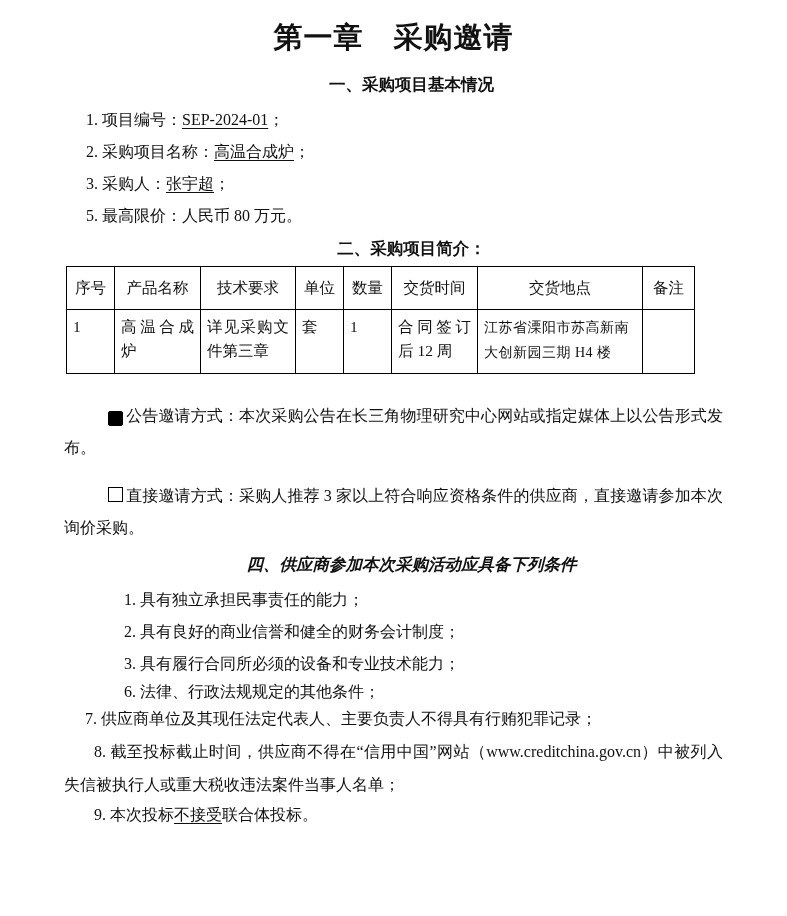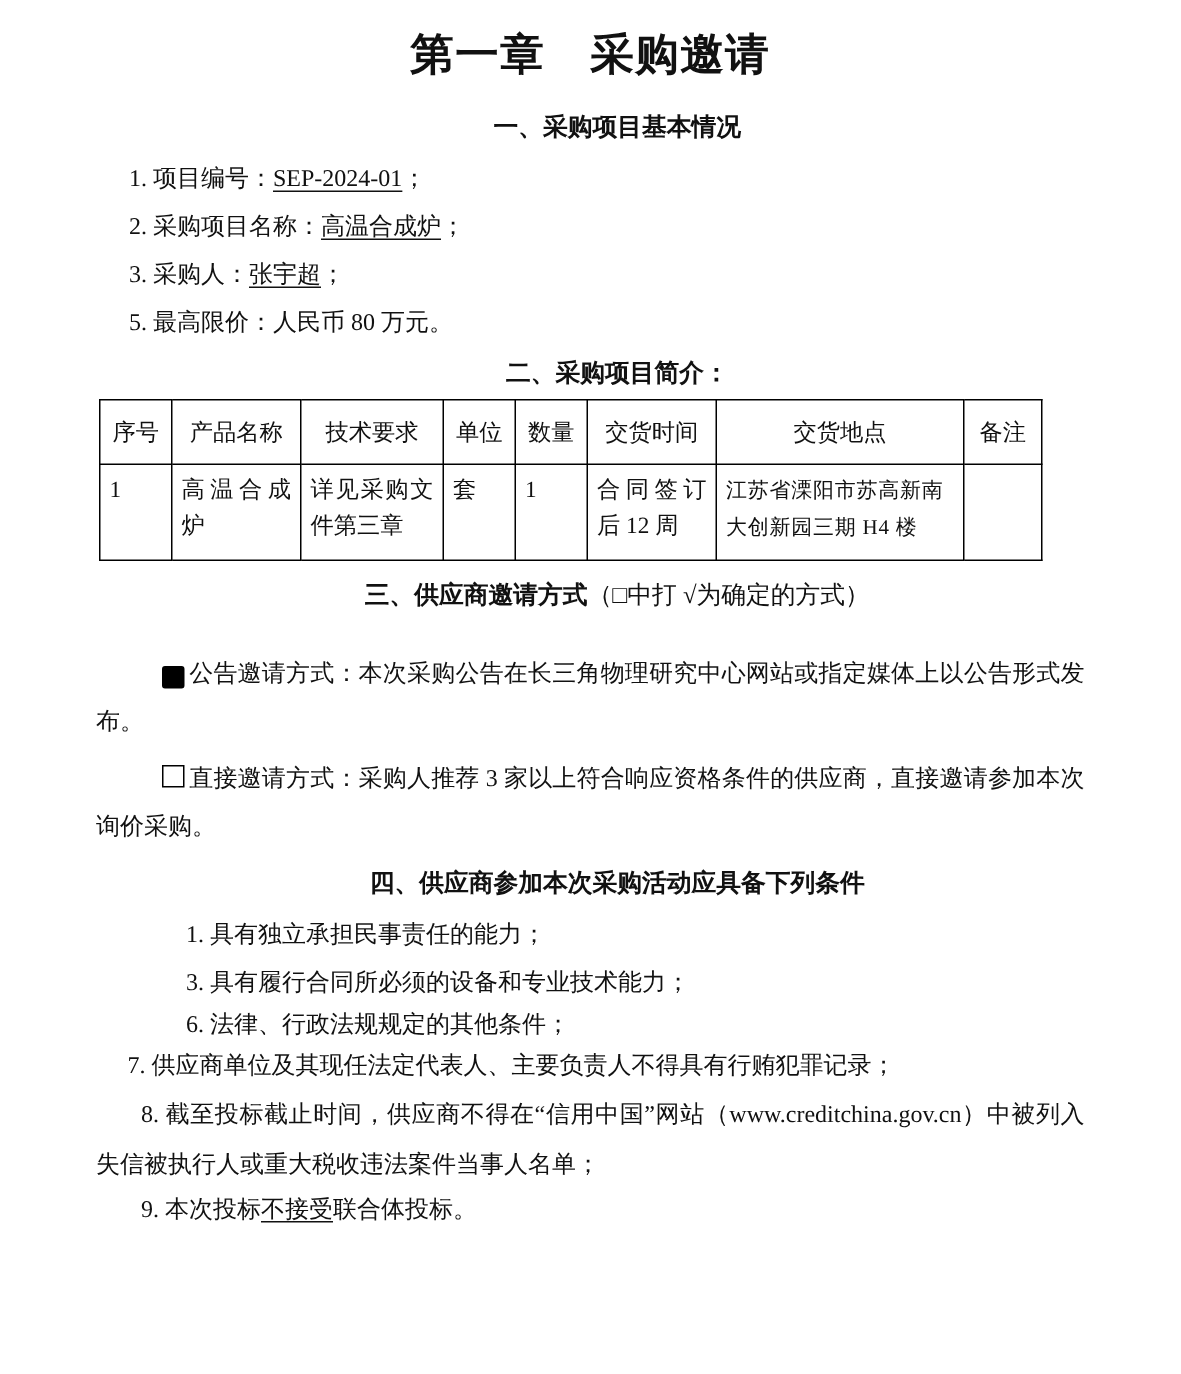--- a/index.html
+++ b/index.html
@@ -20,21 +20,21 @@
   }
 
   .h2 {
     font-size: 16.5px; font-weight: bold;
     margin: 0 0 0 36px; line-height: 22px; text-align: center;
   }
   .h2 .note { font-weight: normal; }
   .h2.s1 { margin-top: 20px; }
   .h2.s2 { margin-top: 6px; }
   .h2.s3 { margin-top: 12px; }
-  .h2.s4 { margin-top: 10px; }
+  .h2.s4 { margin-top: 10px; font-style: italic; }
 
   p { margin: 0; font-size: 16px; }
 
   .s1-items { margin-top: 8px; }
   .s1-items p { margin-left: 22px; line-height: 32px; }
 
   .u { text-decoration: underline; text-underline-offset: 3px; }
 
   table.pt {
     border-collapse: collapse;
@@ -54,21 +54,21 @@
     line-height: 24px; height: 54px;
   }
   table.pt td.wrap { text-align: justify; }
   table.pt td.place { font-size: 14px; letter-spacing: 0.5px; line-height: 25px; }
 
   .para {
     text-align: justify; text-indent: 44px;
     line-height: 32px;
   }
   .para.opt1 { margin-top: 26px; }
-  .para.opt2 { margin-top: 6px; }
+  .para.opt2 { margin-top: 16px; }
 
   .cb {
     display: inline-block; width: 15px; height: 15px;
     border: 1.6px solid #000; box-sizing: border-box;
     vertical-align: -1px; margin-right: 3px;
     line-height: 12px; text-align: center;
   }
   .cb.checked { background: #000; color: #fff; font-size: 12px; font-weight: bold; border-radius: 2px; }
 
   .s4-items { margin-top: 8px; }
@@ -127,30 +127,30 @@
         <td class="wrap">详见采购文件第三章</td>
         <td>套</td>
         <td>1</td>
         <td class="wrap">合同签订后 12 周</td>
         <td class="place">江苏省溧阳市苏高新南大创新园三期 H4 楼</td>
         <td></td>
       </tr>
     </tbody>
   </table>
 
-  <div class="h2 s3"><span>三、供应商邀请方式</span><span class="note">（□中打 √为确定的方式）</span></div>
 
   <p class="para opt1"><span class="cb checked">✓</span><span>公告邀请方式：本次采购公告在长三角物理研究中心网站或指定媒体上以公告形式发布。</span></p>
 
   <p class="para opt2"><span class="cb"></span><span>直接邀请方式：采购人推荐 3 家以上符合响应资格条件的供应商，直接邀请参加本次询价采购。</span></p>
 
   <div class="h2 s4">四、供应商参加本次采购活动应具备下列条件</div>
 
   <div class="s4-items">
     <p class="ind-a">1. 具有独立承担民事责任的能力；</p>
+    <p class="ind-a">2. 具有良好的商业信誉和健全的财务会计制度；</p>
     <p class="ind-a">3. 具有履行合同所必须的设备和专业技术能力；</p>
     <p class="ind-a tight">6. 法律、行政法规规定的其他条件；</p>
     <p class="ind-b">7. 供应商单位及其现任法定代表人、主要负责人不得具有行贿犯罪记录；</p>
     <p class="longwrap">8. 截至投标截止时间，供应商不得在“信用中国”网站（www.creditchina.gov.cn）中被列入失信被执行人或重大税收违法案件当事人名单；</p>
     <p class="ind-c"><span>9. 本次投标</span><span class="u">不接受</span><span>联合体投标。</span></p>
   </div>
 
 </div>
 
 </body></html>

